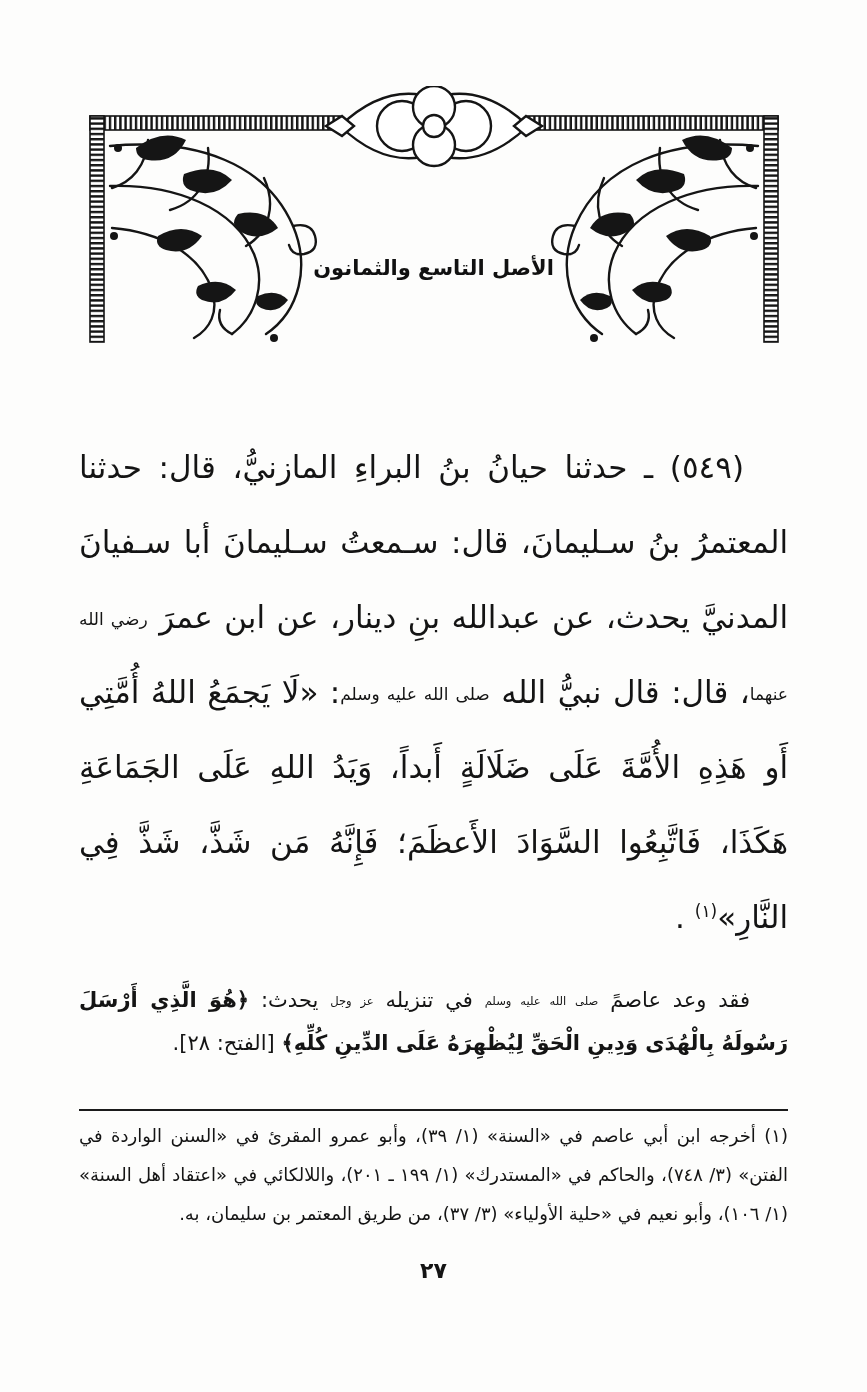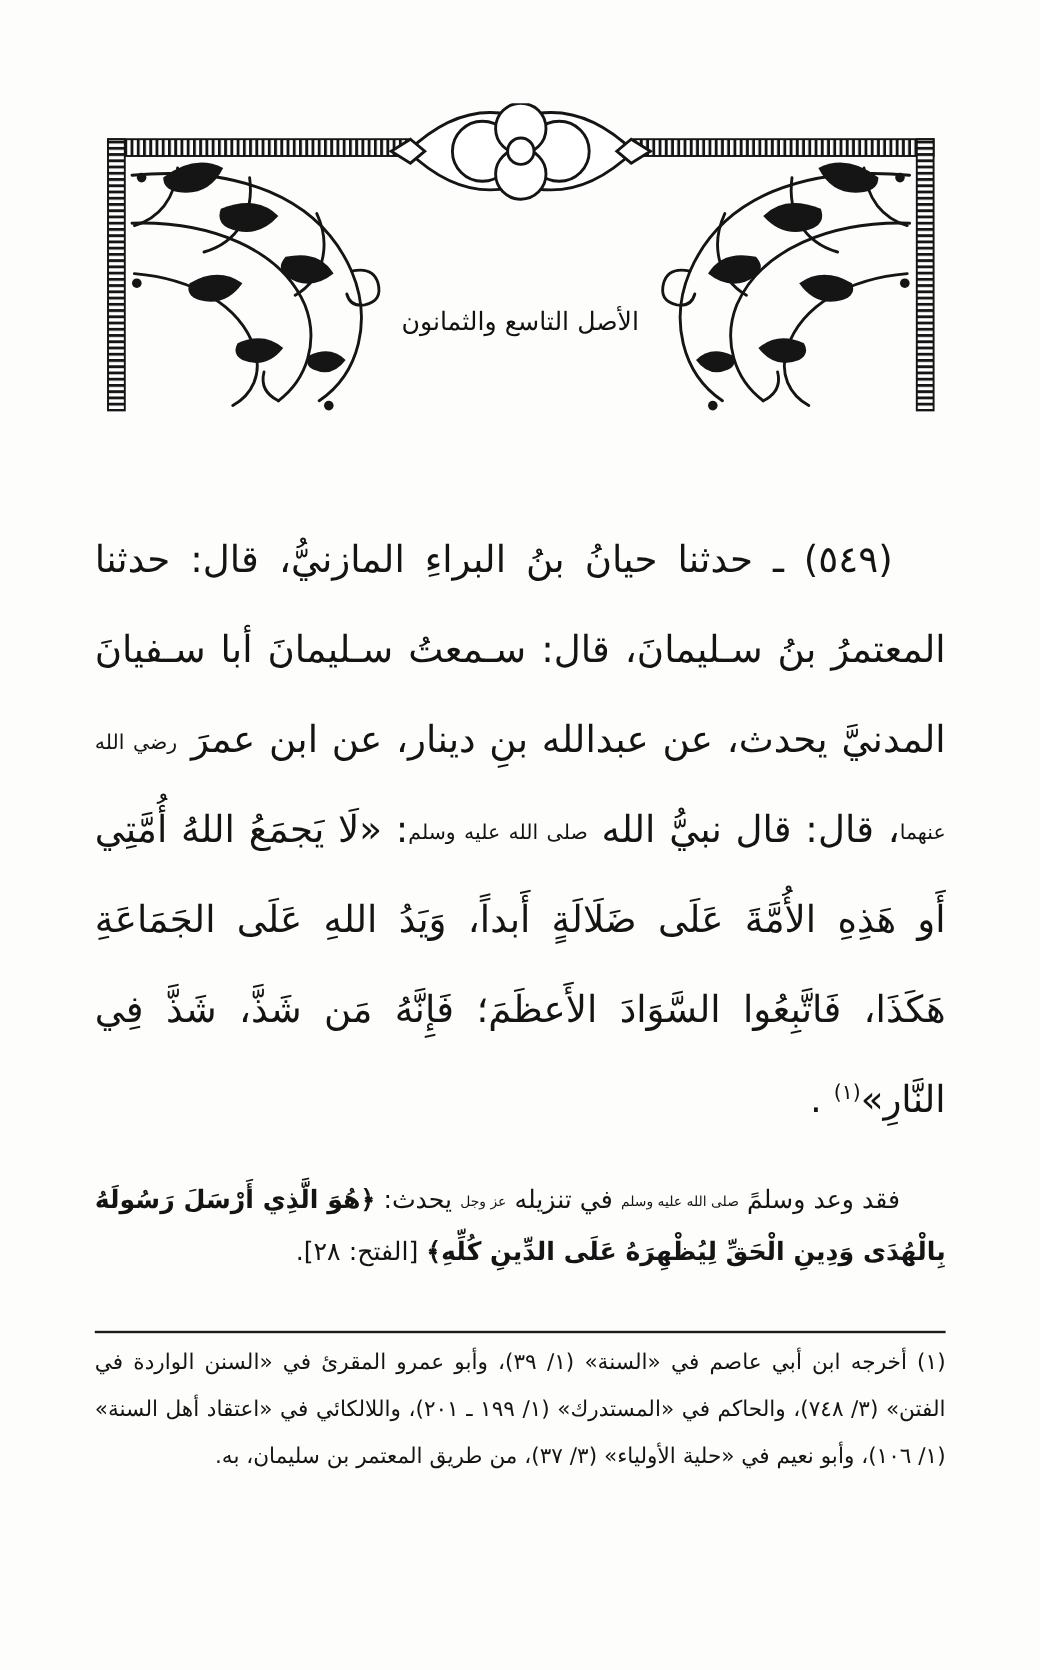--- a/index.html
+++ b/index.html
@@ -10,21 +10,21 @@
     direction:rtl;
     color:#141414;
   }
   .page{position:relative;width:867px;height:1392px;overflow:hidden;background:#fdfdfc;}
 
   
   .ornament{position:relative;width:692px;height:262px;margin:86px auto 0;}
   .ornament svg{display:block;width:100%;height:100%;}
   .heading{
     position:absolute;top:170px;left:0;right:0;margin:0;
-    text-align:center;font-size:21px;font-weight:normal;color:#111;
+    text-align:center;font-size:21px;font-weight:bold;color:#111;
   }
 
   .content{padding:0 79px;}
 
   .hadith{
     margin:82px 0 0;
     font-size:31px;line-height:2.42;
     text-align:justify;text-align-last:right;
     text-indent:44px;
   }
@@ -104,23 +104,24 @@
       </g>
     </svg>
 
     <h1 class="heading">الأصل التاسع والثمانون</h1>
   </div>
 
   <div class="content">
 
     <p class="hadith"><span>(٥٤٩) ـ حدثنا حيانُ بنُ البراءِ المازنيُّ، قال: حدثنا المعتمرُ بنُ سـليمانَ، قال: سـمعتُ سـليمانَ أبا سـفيانَ المدنيَّ يحدث، عن عبدالله بنِ دينار، عن ابن عمرَ </span><span class="honorific">رضي الله عنهما</span><span>، قال: قال نبيُّ الله </span><span class="honorific">صلى الله عليه وسلم</span><span>: «لَا يَجمَعُ اللهُ أُمَّتِي أَو هَذِهِ الأُمَّةَ عَلَى ضَلَالَةٍ أَبداً، وَيَدُ اللهِ عَلَى الجَمَاعَةِ هَكَذَا، فَاتَّبِعُوا السَّوَادَ الأَعظَمَ؛ فَإِنَّهُ مَن شَذَّ، شَذَّ فِي النَّارِ»</span><span class="fn-ref">(١)</span><span> .</span></p>
 
-    <p class="commentary"><span>فقد وعد وسلمً </span><span class="honorific">صلى الله عليه وسلم</span><span> في تنزيله </span><span class="honorific">عز وجل</span><span> يحدث: </span><span class="quran">﴿هُوَ الَّذِي أَرْسَلَ رَسُولَهُ بِالْهُدَى وَدِينِ الْحَقِّ لِيُظْهِرَهُ عَلَى الدِّينِ كُلِّهِ﴾</span><span> [الفتح: ٢٨].</span></p>
+    <p class="commentary"><span>فقد وعد عاصمً </span><span class="honorific">صلى الله عليه وسلم</span><span> في تنزيله </span><span class="honorific">عز وجل</span><span> يحدث: </span><span class="quran">﴿هُوَ الَّذِي أَرْسَلَ رَسُولَهُ بِالْهُدَى وَدِينِ الْحَقِّ لِيُظْهِرَهُ عَلَى الدِّينِ كُلِّهِ﴾</span><span> [الفتح: ٢٨].</span></p>
 
     <div class="fn-rule"></div>
 
     <div class="footnotes">
       <p class="footnote"><span>(١) أخرجه ابن أبي عاصم في «السنة» (١/ ٣٩)، وأبو عمرو المقرئ في «السنن الواردة في الفتن» (٣/ ٧٤٨)، والحاكم في «المستدرك» (١/ ١٩٩ ـ ٢٠١)، واللالكائي في «اعتقاد أهل السنة» (١/ ١٠٦)، وأبو نعيم في «حلية الأولياء» (٣/ ٣٧)، من طريق المعتمر بن سليمان، به.</span></p>
     </div>
 
+    <div class="page-number">٢٧</div>
 
   </div>
 </div>
 
 </body></html>

